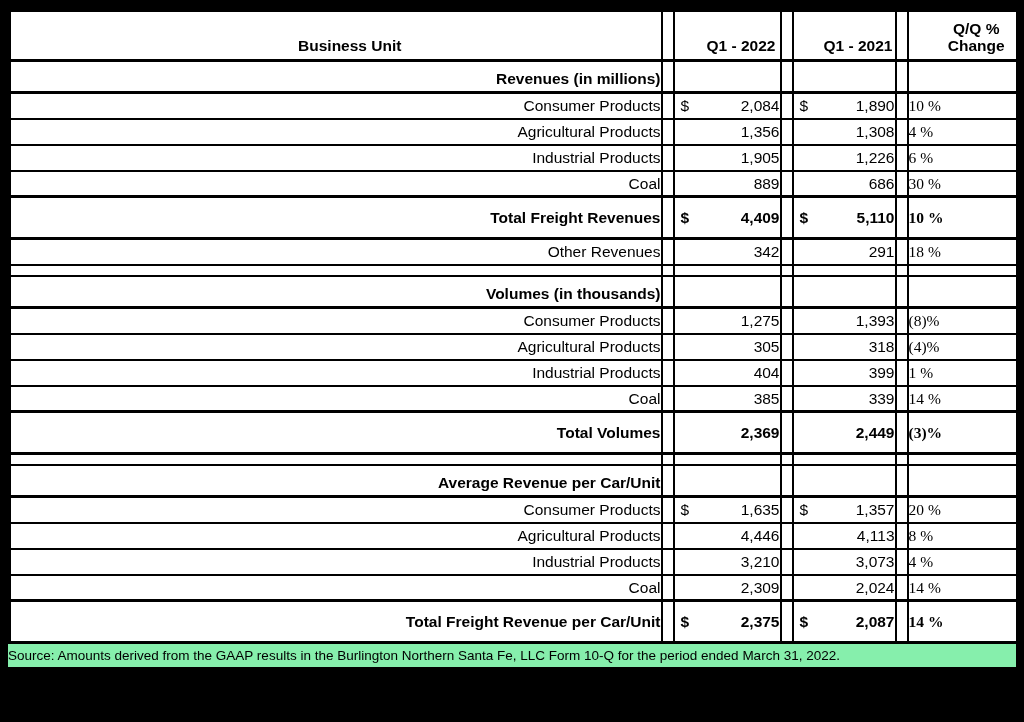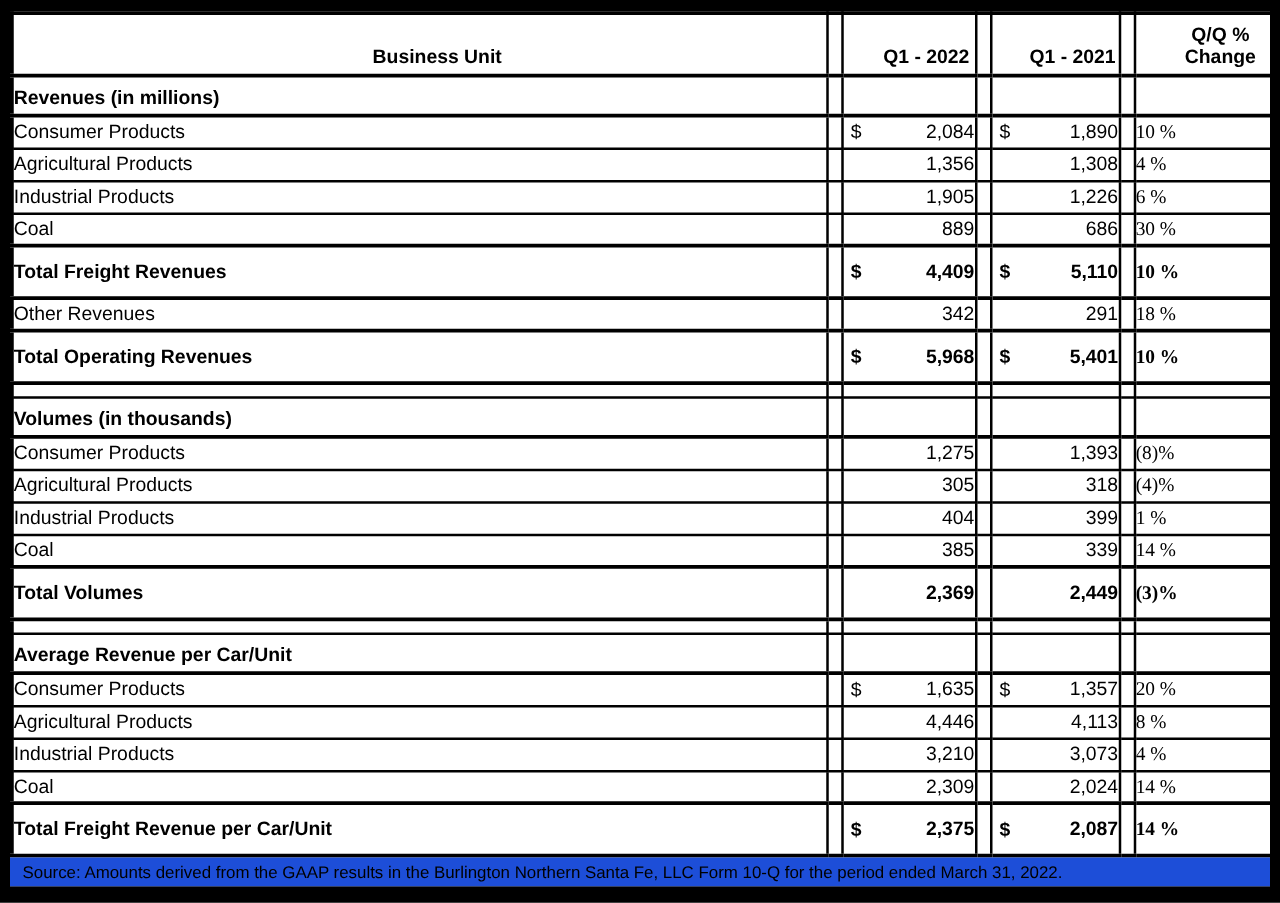--- a/index.html
+++ b/index.html
@@ -45,44 +45,43 @@
   }
   tr.head th .hline { display: block; }
   
   tr.data    { height: 26px; }
   tr.total   { height: 42px; }
   tr.section { height: 32px; }
   tr.spacer  { height: 11px; }
   tr.total td { font-weight: bold; border-top-width: 3px; border-bottom-width: 3px; }
   tr.section td { font-weight: bold; border-bottom-width: 3px; vertical-align: bottom; padding-bottom: 4px; }
   
-  td.c-label { text-align: left; padding-left: 5px; vertical-align: middle; }
+  td.c-label { text-align: right; padding-left: 5px; vertical-align: middle; }
   tr.section td.c-label { vertical-align: bottom; }
   td.c-gap { }
   td.c-val {
     position: relative;
     text-align: right;
     padding-right: 6px;
     padding-left: 20px;
     vertical-align: middle;
   }
   td.c-val .dollar {
     position: absolute;
     left: 6px;
     top: 50%;
     transform: translateY(-50%);
   }
   td.c-chg { padding-right: 6px; vertical-align: middle; font-family: Liberation Serif, serif; }
   
   .source-note {
-    background: #1d4ed8;
+    background: #86efac;
     height: 23px;
     line-height: 23px;
     font-size: 13.5px;
-    padding-left: 10px;
     white-space: nowrap;
   }
 </style>
 </head>
 <body>
 
 <div class="sheet">
   <table class="fin">
     <colgroup>
       <col style="width:652px">
@@ -164,29 +163,20 @@
         </tr>
         <tr class="data">
           <td class="c-label">Other Revenues</td>
           <td class="c-gap"></td>
           <td class="c-val"><span class="dollar"></span><span class="num">342</span></td>
           <td class="c-gap"></td>
           <td class="c-val"><span class="dollar"></span><span class="num">291</span></td>
           <td class="c-gap"></td>
           <td class="c-chg">18 %</td>
         </tr>
-        <tr class="total">
-          <td class="c-label">Total Operating Revenues</td>
-          <td class="c-gap"></td>
-          <td class="c-val"><span class="dollar">$</span><span class="num">5,968</span></td>
-          <td class="c-gap"></td>
-          <td class="c-val"><span class="dollar">$</span><span class="num">5,401</span></td>
-          <td class="c-gap"></td>
-          <td class="c-chg">10 %</td>
-        </tr>
         <tr class="spacer">
           <td class="c-label"></td>
           <td class="c-gap"></td>
           <td class="c-val"></td>
           <td class="c-gap"></td>
           <td class="c-val"></td>
           <td class="c-gap"></td>
           <td class="c-chg"></td>
         </tr>
         <tr class="section">

